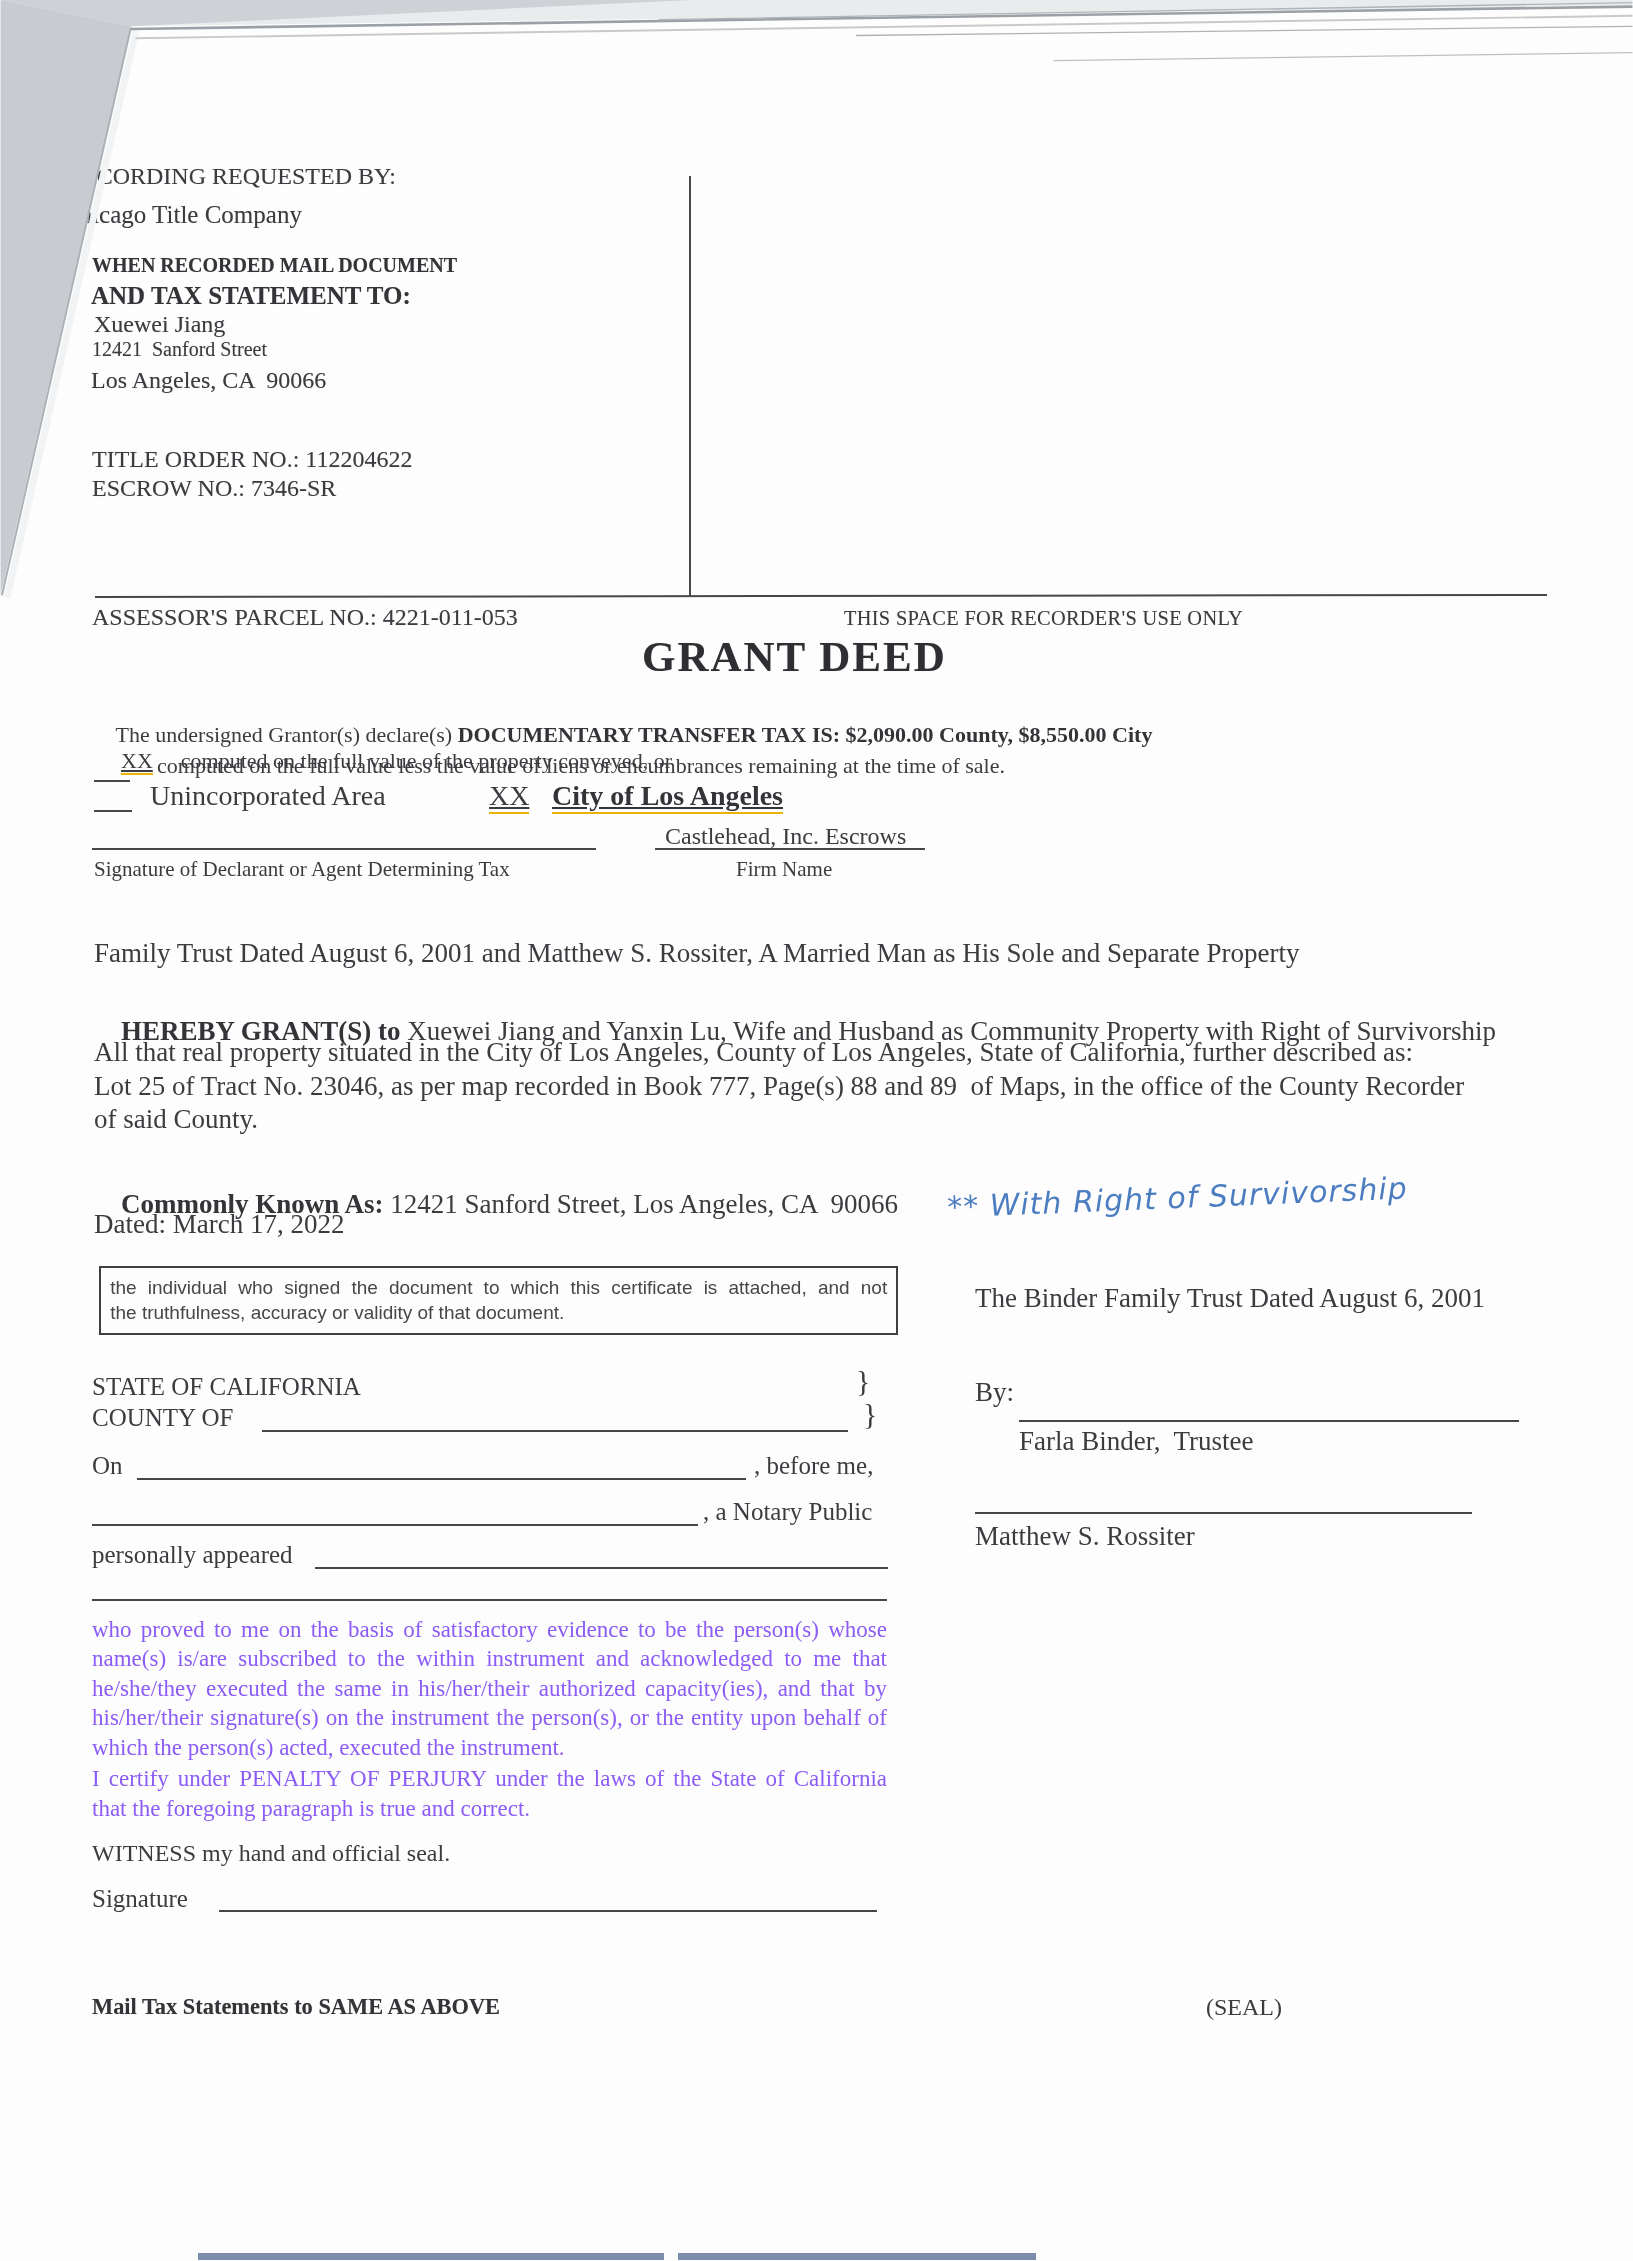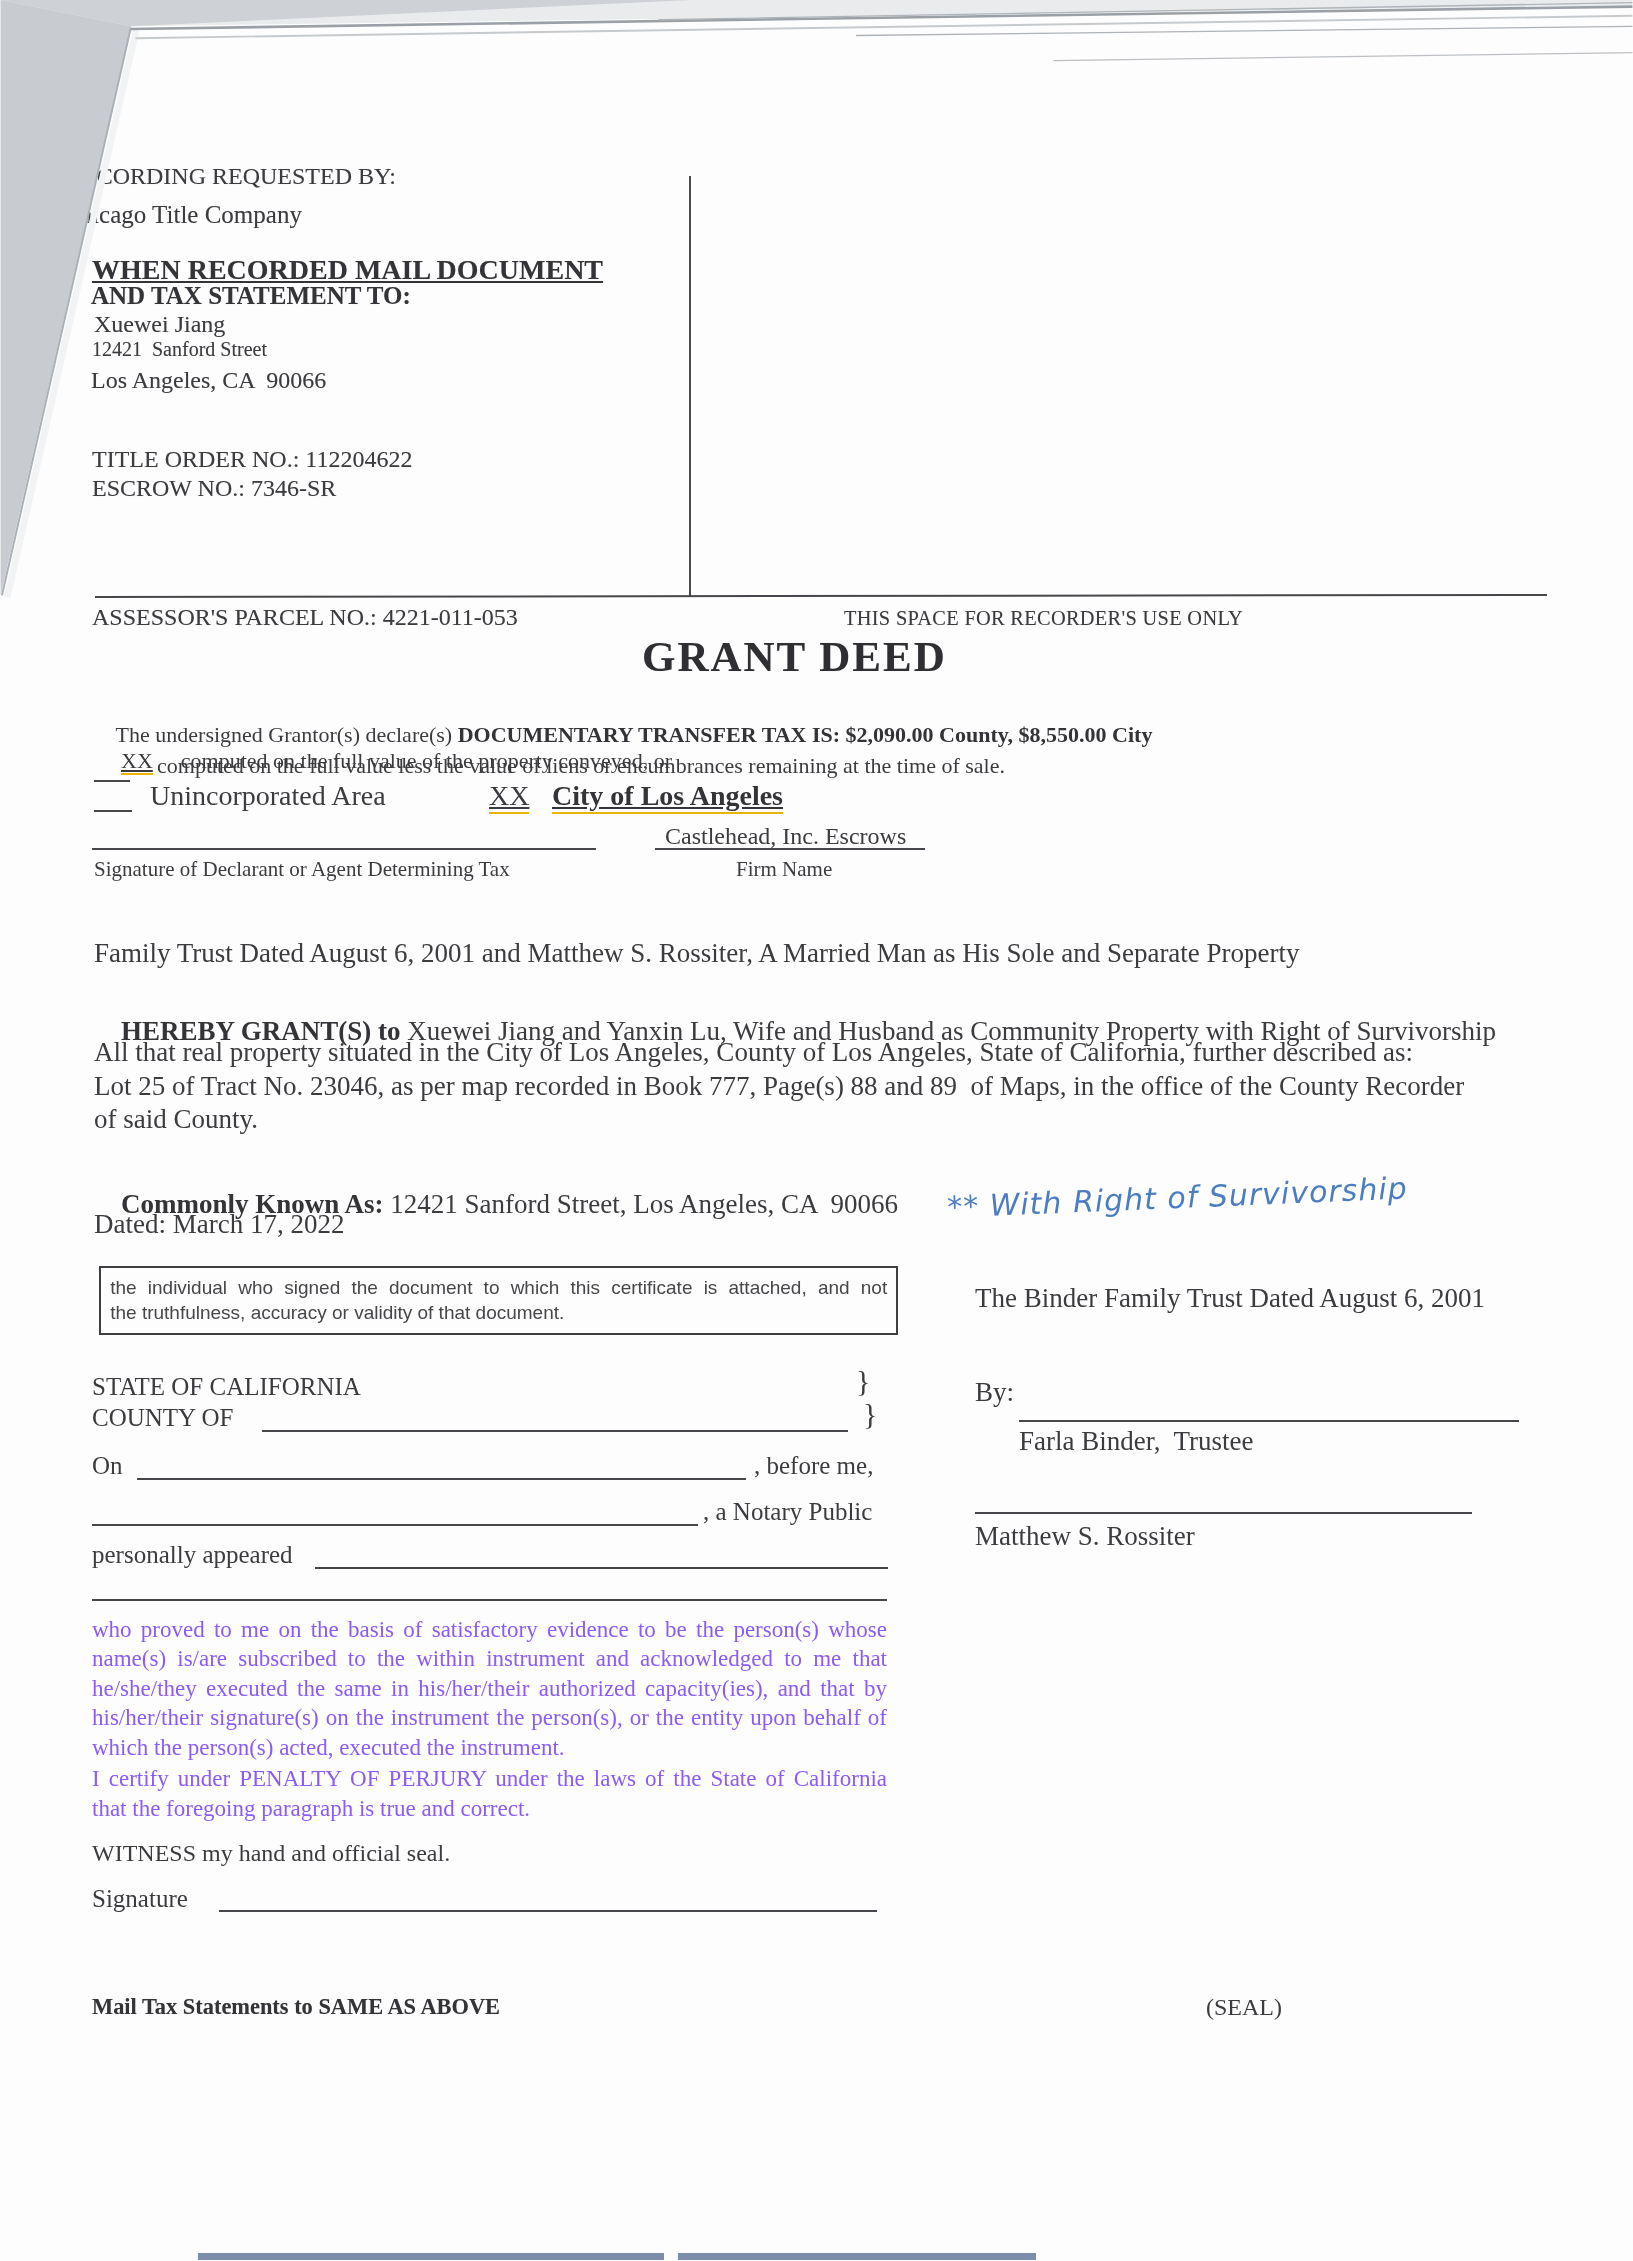--- a/index.html
+++ b/index.html
@@ -41,21 +41,21 @@
   svg.artifact{position:absolute;left:0;top:0;z-index:40;pointer-events:none;}
 </style>
 </head>
 <body>
 
 <div id="page">
 
   <div class="t soft" style="left:66px;top:163px;font-size:24px;">RECORDING REQUESTED BY:</div>
   <div class="t soft" style="left:63px;top:201px;font-size:25px;">Chicago Title Company</div>
 
-  <div class="t b soft" style="left:92px;top:254px;font-size:28px;text-decoration:underline;">WHEN RECORDED MAIL DOCUMENT</div>
+  <div class="t b soft" style="left:92px;top:254px;font-size:20px;">WHEN RECORDED MAIL DOCUMENT</div>
   <div class="t b soft" style="left:91px;top:282px;font-size:25px;">AND TAX STATEMENT TO:</div>
   <div class="t soft" style="left:94px;top:311px;font-size:24px;">Xuewei Jiang</div>
   <div class="t soft" style="left:92px;top:338px;font-size:20px;">12421  Sanford Street</div>
   <div class="t soft" style="left:91px;top:367px;font-size:24px;">Los Angeles, CA  90066</div>
 
   <div class="t soft" style="left:92px;top:446px;font-size:24px;">TITLE ORDER NO.: 112204622</div>
   <div class="t soft" style="left:92px;top:475px;font-size:24px;">ESCROW NO.: 7346-SR</div>
 
   <div style="position:absolute;left:689px;top:176px;width:2px;height:421px;background:#4a4a4e;"></div>
   <div class="rule" style="left:95px;top:595px;width:1452px;border-bottom-width:2.6px;transform:rotate(-0.08deg);"></div>

